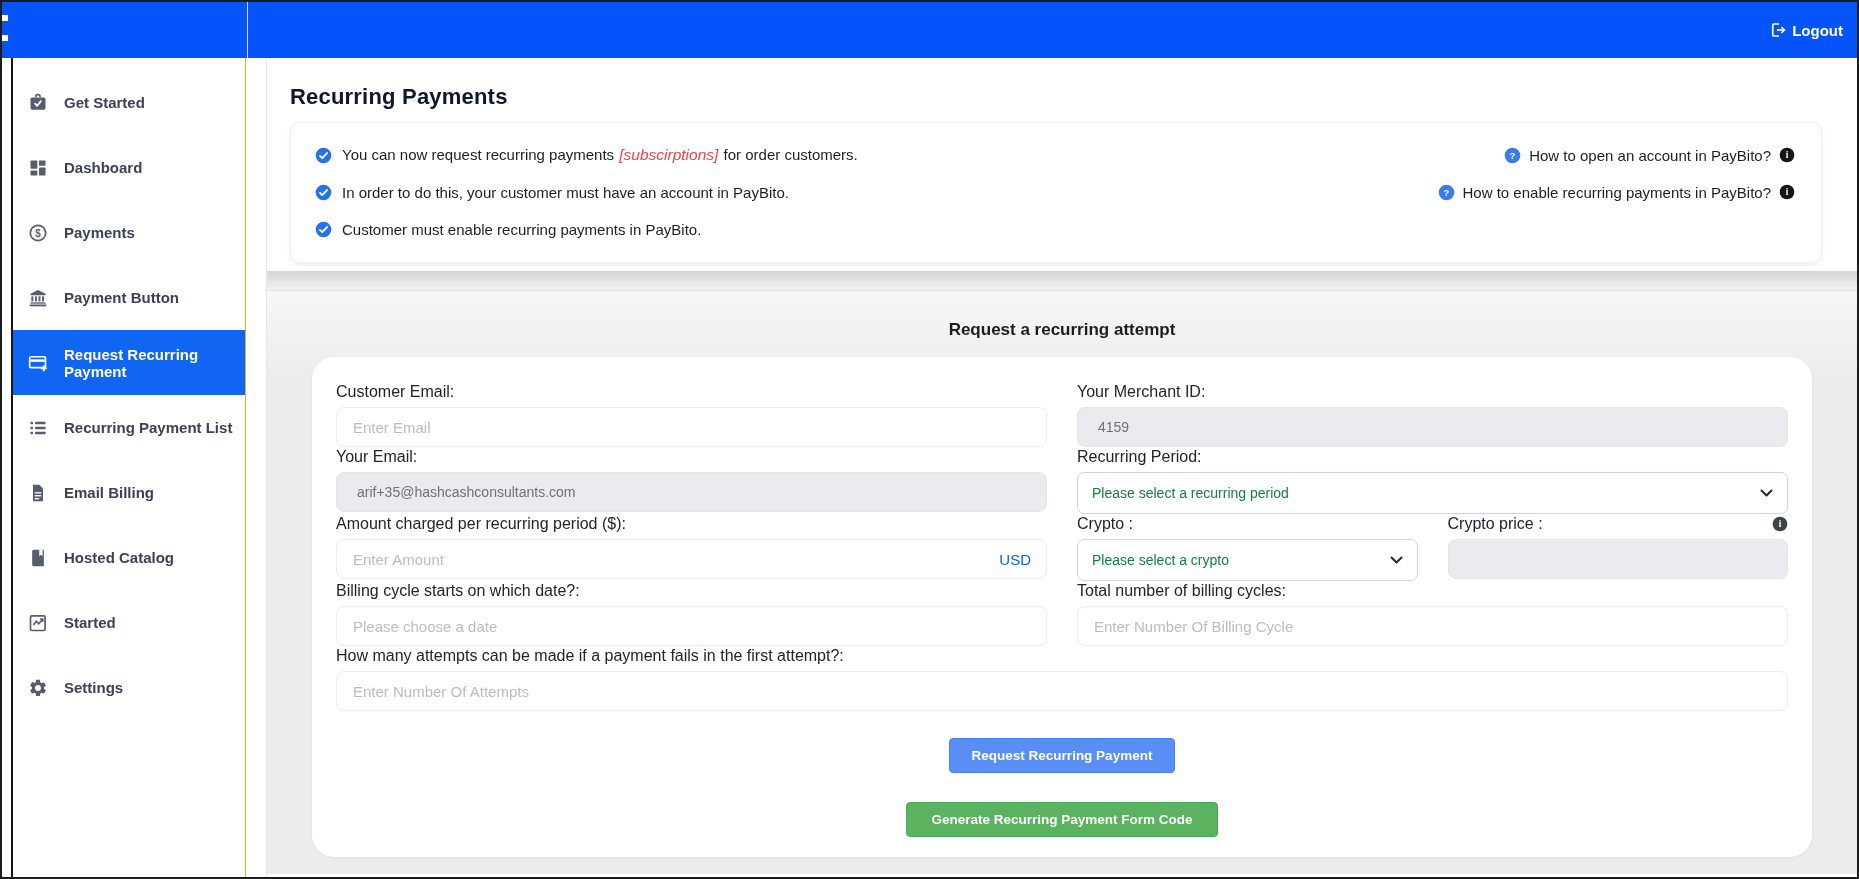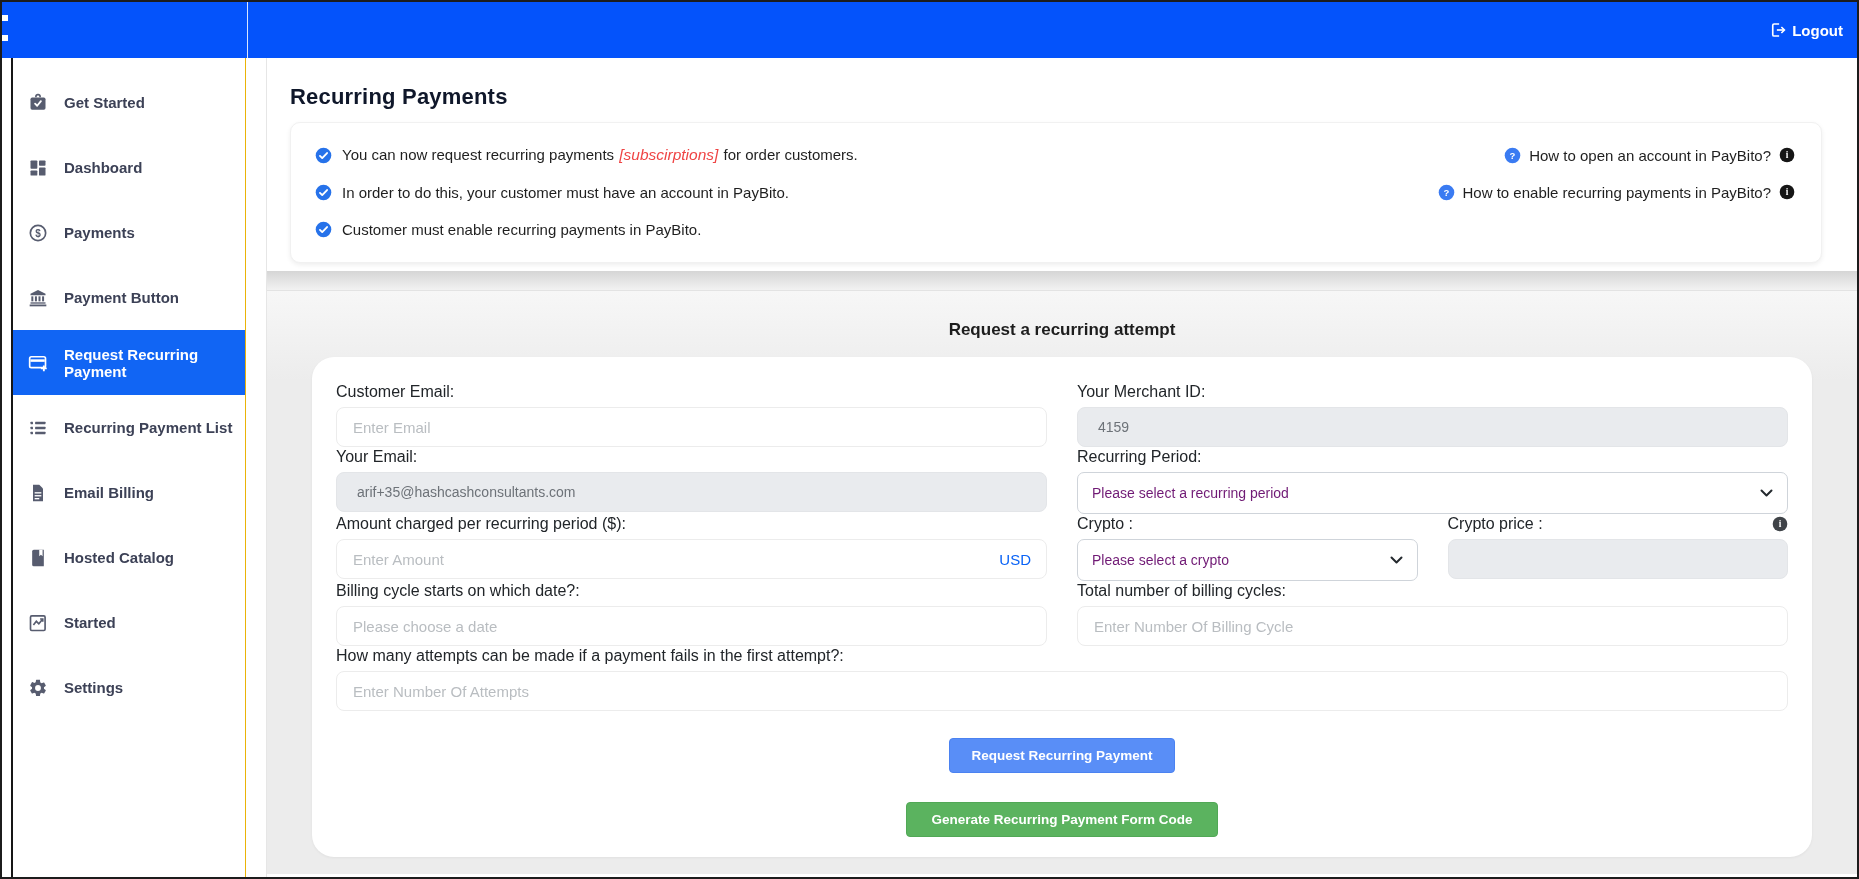--- a/index.html
+++ b/index.html
@@ -59,21 +59,21 @@
   .flabel { display:block; font-size:16px; color:#212529; margin-bottom:6px; }
   .tin { width:100%; height:40px; border:1px solid #ececec; border-radius:8px; padding:0 16px;
          font-size:15px; color:#333; background:#fff; font-family:inherit; outline:none; }
   .tin::placeholder { color:#b9bdc1; }
   .tin.disabled { background:#e9ebee; border-color:#e3e5e8; color:#6d7278; font-size:14px;padding-left:20px; }
   .amount-wrap { position:relative; }
   .usd-tag { position:absolute; right:16px; top:50%; transform:translateY(-50%);
              color:#0a63f6; font-weight:400; font-size:15px; }
   .select-box { width:100%; height:42px; border:1px solid #cfd4da; border-radius:7px; padding:0 14px;
                 display:flex; align-items:center; justify-content:space-between; background:#fff;
-                font-size:14px; color:#701a75; cursor:pointer; }
+                font-size:14px; color:#15803d; cursor:pointer; }
   .subgrid { display:grid; grid-template-columns:1fr 1fr; column-gap:30px; }
   .label-row { display:flex; align-items:center; justify-content:space-between; margin-bottom:6px; }
   .label-row .flabel { margin-bottom:0; }
 
   .btn-col { display:flex; flex-direction:column; align-items:center; }
   .btn { color:#fff; font-weight:700; font-size:13.5px; border-radius:4px; font-family:inherit; cursor:pointer; }
   .btn-blue { margin-top:26px; background:#598ef7; border:1px solid #4b82f1; padding:9px 22px; }
   .btn-green { margin-top:29px; background:#5bb35f; border:1px solid #51a856; padding:9px 24px; }
 
   svg { display:block; }

